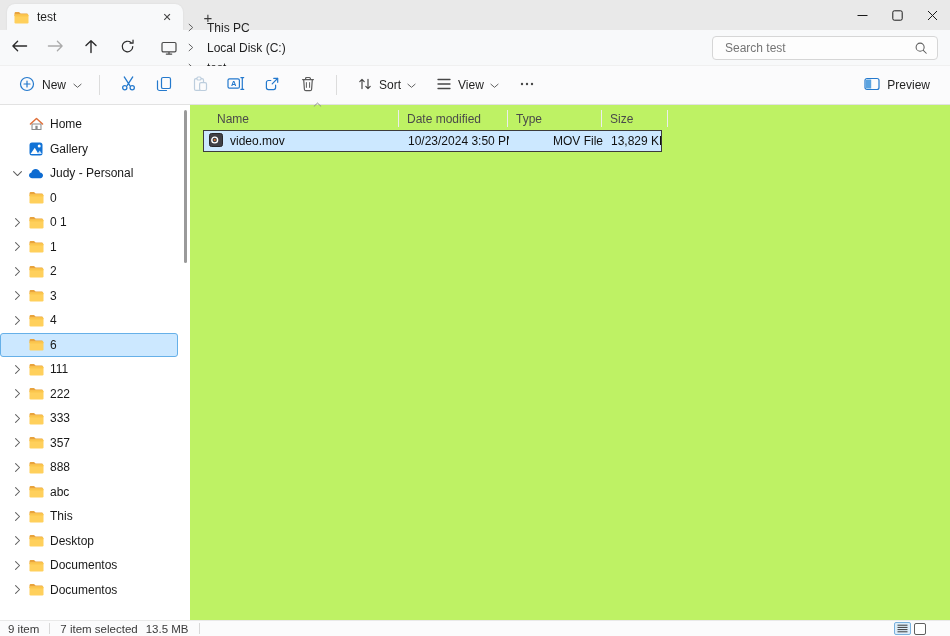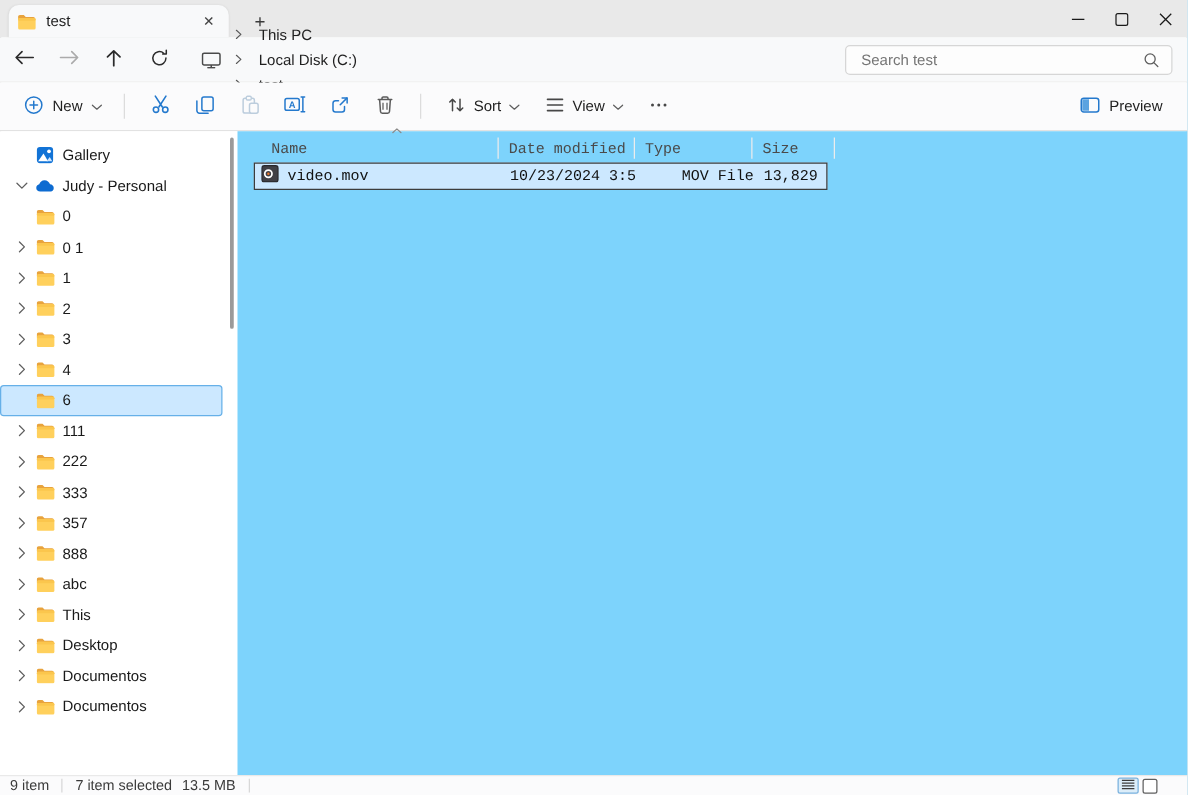--- a/index.html
+++ b/index.html
@@ -19,21 +19,21 @@
 
   
   .navbar { position:absolute; left:0; top:30px; width:100%; height:36px; background:#f8f9fa; display:flex; align-items:center; border-bottom:1px solid #f0f0f0; }
   .nav-btn { width:28px; height:28px; margin-left:8px; display:flex; align-items:center; justify-content:center; border-radius:4px; }
   .nav-btn:first-child { margin-left:5px; }
   .breadcrumb { display:flex; align-items:center; margin-left:18px; height:28px; }
   .crumb-monitor { display:flex; align-items:center; padding:0 2px; }
   .crumb-wrap { display:flex; align-items:center; }
   .crumb-chev { display:flex; align-items:center; margin:0 9px; }
   .crumb { font-size:12px; color:#1f1f1f; padding:3px 4px; border-radius:4px; background:none; border:none; font-family:inherit; }
-  .searchbox { position:absolute; right:12px; top:6px; width:262px; height:24px; background:#fdfdfd; border:1px solid #d6d6d6; border-radius:4px; display:flex; align-items:center; }
+  .searchbox { position:absolute; right:12px; top:6px; width:226px; height:24px; background:#fdfdfd; border:1px solid #d6d6d6; border-radius:4px; display:flex; align-items:center; }
   .searchbox input { flex:1; border:none; outline:none; background:transparent; font-family:inherit; font-size:12px; color:#333; padding-left:12px; }
   .searchbox input::placeholder { color:#757575; opacity:1; }
   .searchbox .sicon { margin-right:9px; display:flex; }
 
   
   .toolbar { position:absolute; left:0; top:66px; width:100%; height:39px; background:#fbfbfc; border-bottom:1px solid #e2e2e2; display:flex; align-items:center; padding-left:12px; }
   .tb-new { display:flex; align-items:center; gap:7px; padding:5px 7px; border-radius:4px; }
   .tb-new .lbl { font-size:12px; color:#1f1f1f; }
   .tb-sep { width:1px; height:20px; background:#dcdcdc; margin:0 10px; }
   .tb-btn { width:30px; height:30px; display:flex; align-items:center; justify-content:center; border-radius:4px; margin:0 3px; }
@@ -48,21 +48,21 @@
   .side-item .chev { width:12px; margin-left:10px; display:flex; align-items:center; justify-content:center; visibility:hidden; }
   .side-item.chev-right .chev { visibility:visible; }
   .side-item.chev-down .chev { visibility:visible; }
   .side-item.chev-down .chev svg { transform:rotate(90deg); }
   .side-item .sicon { width:16px; margin-left:5px; display:flex; align-items:center; justify-content:center; }
   .side-item .slabel { margin-left:6px; font-size:12px; color:#191919; white-space:nowrap; }
   .side-item.selected { background:#cce8ff; border-color:#66b0e8; }
   .side-scrollthumb { position:absolute; left:184px; top:110px; width:3px; height:153px; background:#9a9a9a; border-radius:2px; }
 
   
-  .main { position:absolute; left:190px; top:105px; right:0; bottom:16px; background:#7dd3fc;font-family:Liberation Mono, monospace; }
+  .main { position:absolute; left:190px; top:105px; right:0; bottom:16px; background:#bef264; }
   .list-header { position:absolute; left:13px; top:3px; display:grid; grid-template-columns:196px 109px 94px 66px; height:21px; align-items:center; color:#4a4a4a; font-size:12px; }
   .hcell { height:17px; display:flex; align-items:center; padding-left:8px; border-right:1px solid #ececec; }
   .hcell.first { padding-left:14px; }
   .sort-caret { position:absolute; left:110px; top:-6px; display:flex; }
   .file-row { position:absolute; left:13px; top:25px; display:grid; grid-template-columns:196px 109px 94px 58px; height:22px; align-items:center; background:#cce8ff; border:1px solid #3c3c3c; font-size:12px; color:#111; }
   .fcell { padding-left:8px; white-space:nowrap; overflow:hidden;text-align:right; }
   .fcell.name { display:flex; align-items:center; gap:7px; padding-left:5px; }
   .fcell.size { text-align:right; padding-right:5px; }
 
   
@@ -272,20 +272,35 @@
       <span><svg width="16" height="14" viewBox="0 0 16 14">
             <rect x="1" y="1.5" width="14" height="11" rx="2" fill="none" stroke="#2479cd" stroke-width="1.2"></rect>
             <path d="M2.9 2.4h4.3v9.2H2.9a1.1 1.1 0 0 1-1.1-1.1V3.5a1.1 1.1 0 0 1 1.1-1.1z" fill="#5ba3e0"></path>
           </svg></span>
       <span class="lbl">Preview</span>
     </div>
   </div>
 
   <div class="sidebar">
 
+      <div class="side-item chev-none">
+        <span class="chev">
+          <svg width="7" height="11" viewBox="0 0 8 12">
+            <path d="M1.8 1.5L6.3 6l-4.5 4.5" fill="none" stroke="#5f5f5f" stroke-width="1.2" stroke-linecap="round" stroke-linejoin="round"></path>
+          </svg>
+        </span>
+        <span class="sicon">
+          <svg width="15" height="14" viewBox="0 0 16 15">
+            <path d="M3.2 13.4V7.6h9.6v5.8z" fill="#fff" stroke="#8a8a8a" stroke-width="1.1"></path>
+            <path d="M1.5 7.5L8 1.6l6.5 5.9" fill="none" stroke="#e0703a" stroke-width="1.6" stroke-linecap="round" stroke-linejoin="round"></path>
+            <rect x="6.8" y="9.4" width="2.4" height="4" fill="#8a8a8a"></rect>
+          </svg>
+        </span>
+        <span class="slabel">Home</span>
+      </div>
 
       <div class="side-item chev-none">
         <span class="chev">
           <svg width="7" height="11" viewBox="0 0 8 12">
             <path d="M1.8 1.5L6.3 6l-4.5 4.5" fill="none" stroke="#5f5f5f" stroke-width="1.2" stroke-linecap="round" stroke-linejoin="round"></path>
           </svg>
         </span>
         <span class="sicon">
           <svg width="14" height="14" viewBox="0 0 14 14">
             <rect x="0.5" y="0.5" width="13" height="13" rx="2.5" fill="#1273d6"></rect>

